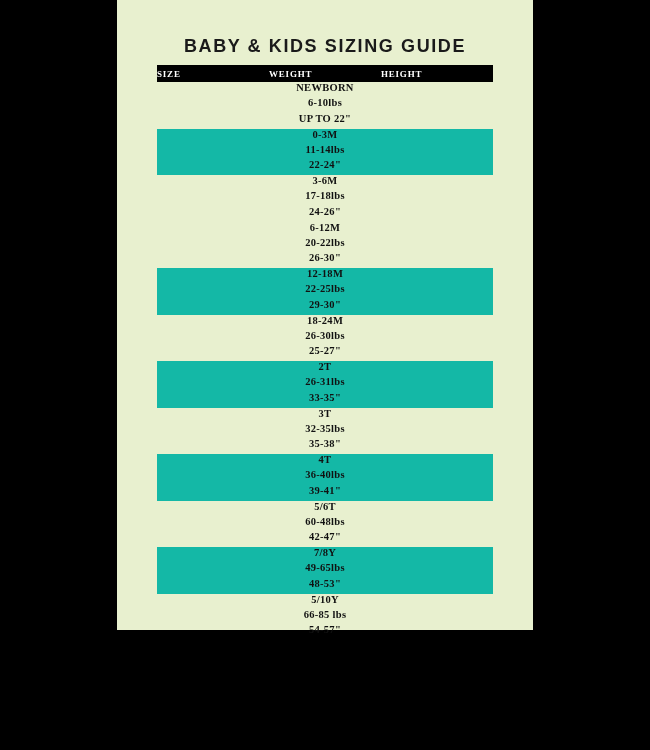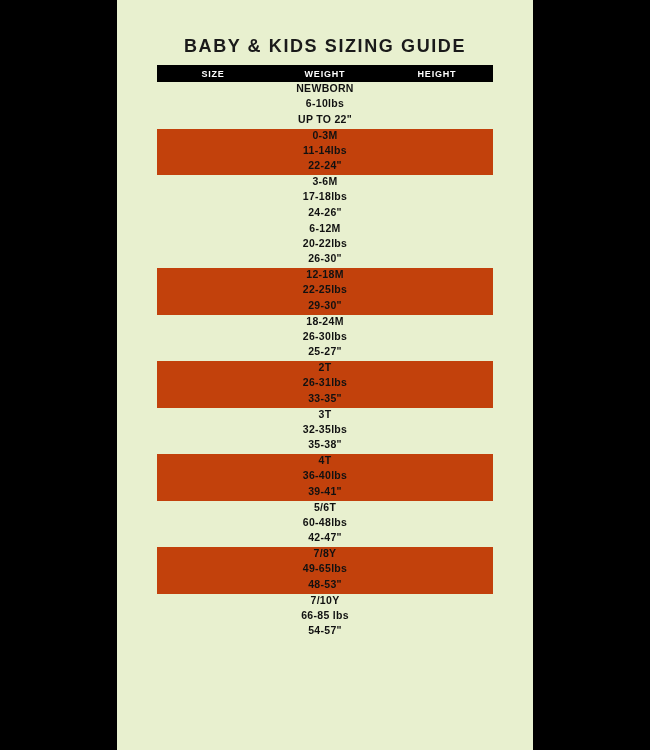--- a/index.html
+++ b/index.html
@@ -17,21 +17,21 @@
     position: relative;
     width: 650px;
     height: 750px;
     background: #000000;
   }
   .card {
     position: absolute;
     left: 117px;
     top: 0;
     width: 416px;
-    height: 750px;
+    height: 630px;
     background: #e8f0cf;
     box-sizing: border-box;
   }
   .title {
     text-align: center;
     font-size: 18px;
     font-weight: bold;
     letter-spacing: 1.6px;
     color: #1a1a1a;
     margin-top: 36px;
@@ -57,32 +57,32 @@
     color: #ffffff;
     font-size: 9px;
     font-weight: bold;
     letter-spacing: 0.8px;
   }
   .data-row {
     height: 46.5px;
     flex-direction: column;
   }
   .row-alt {
-    background: #c2410c;
+    background: #14b8a6;
   }
   .row-plain {
     background: transparent;
   }
   .cell {
     flex: 1;
-    text-align: center;
     font-size: 10.5px;
     font-weight: bold;
     color: #111111;
     letter-spacing: 0.3px;
+    font-family: Liberation Serif, serif;
   }
   .cell.size-col { flex: 0 0 33.33%; }
   .cell.weight-col { flex: 0 0 33.33%; }
   .cell.height-col { flex: 0 0 33.33%; }
 </style>
 </head>
 <body>
 
 <div class="page">
   <div class="card">
@@ -156,20 +156,20 @@
         <div class="cell height-col">42-47"</div>
       </div>
 
       <div class="row data-row row-alt">
         <div class="cell size-col">7/8Y</div>
         <div class="cell weight-col">49-65lbs</div>
         <div class="cell height-col">48-53"</div>
       </div>
 
       <div class="row data-row row-plain">
-        <div class="cell size-col">7/10Y</div>
+        <div class="cell size-col">5/10Y</div>
         <div class="cell weight-col">66-85 lbs</div>
         <div class="cell height-col">54-57"</div>
       </div>
 
     </div>
   </div>
 </div>
 
 </body></html>

